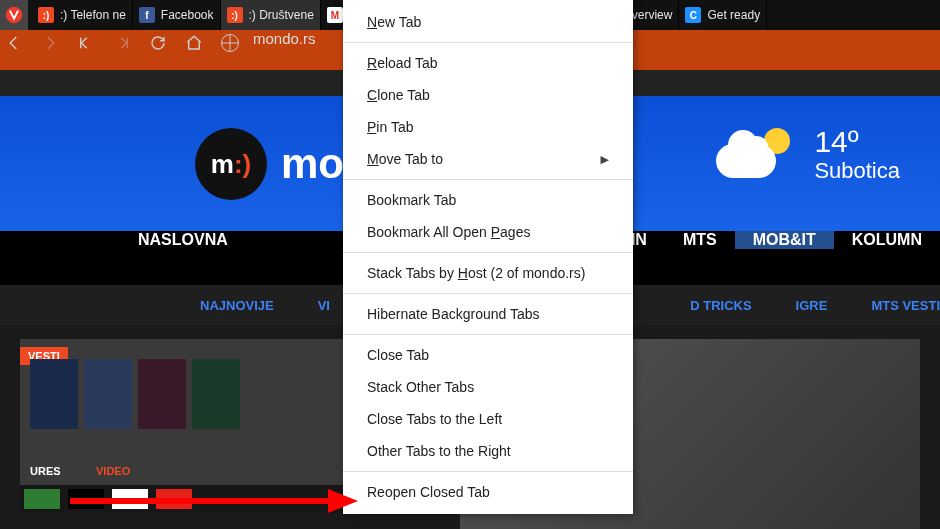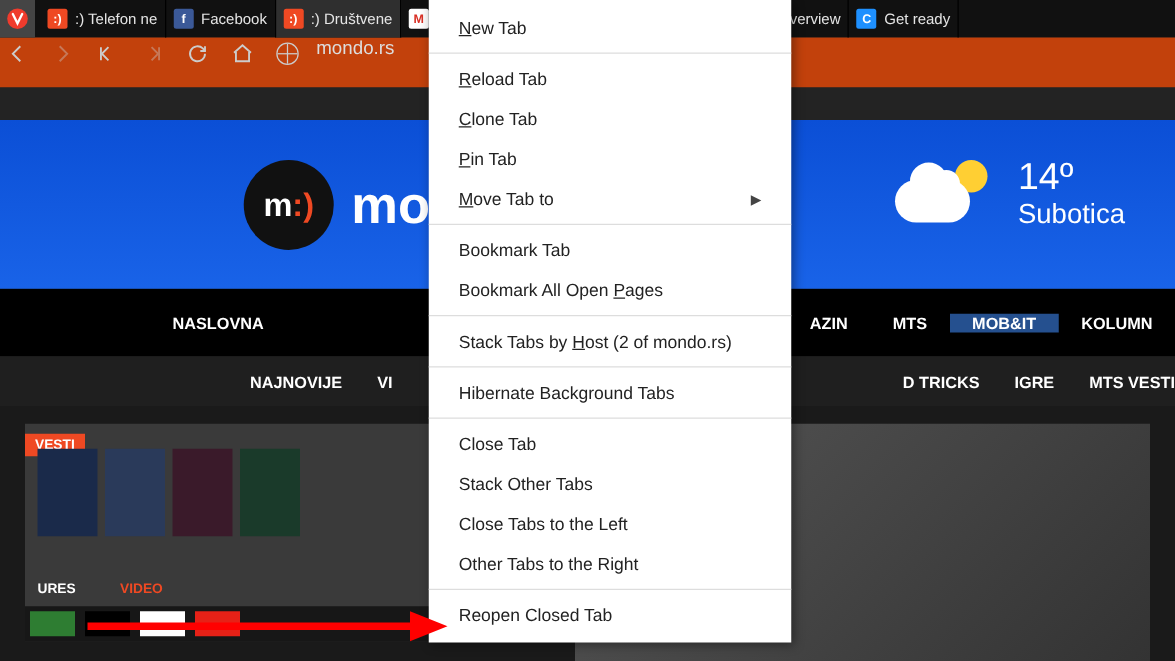--- a/index.html
+++ b/index.html
@@ -33,24 +33,24 @@
 .logo-circle .c{color:#ef4923}
 .logo-text{font-size:42px;font-weight:bold;color:#fff}
 .weather{position:absolute;right:40px;top:28px;display:flex;align-items:center;gap:18px;color:#fff}
 .weather-icon{width:80px;height:60px;position:relative}
 .sun{position:absolute;right:6px;top:4px;width:26px;height:26px;border-radius:50%;background:#ffcf33}
 .cloud{position:absolute;left:0;bottom:6px;width:60px;height:34px;background:#fff;border-radius:20px}
 .cloud::before{content:'';position:absolute;left:12px;top:-14px;width:30px;height:30px;background:#fff;border-radius:50%}
 .cloud::after{content:'';position:absolute;right:8px;top:-8px;width:22px;height:22px;background:#fff;border-radius:50%}
 .temp{font-size:30px;line-height:1.1}
 .city{font-size:22px}
-.main-nav{height:54px;background:#000;display:flex;align-items:center;color:#fff;font-size:13px;font-weight:bold}
+.main-nav{height:54px;background:#000;display:flex;align-items:flex-start;color:#fff;font-size:16px;font-weight:bold}
 .main-nav .mi{padding:0 18px;display:flex;align-items:center}
 .main-nav .mi.active{background:#25508f}
-.sub-nav{height:40px;background:#1f1f1f;display:flex;align-items:center;color:#ffffff;font-size:13px;font-weight:bold;gap:28px;padding-left:200px}
+.sub-nav{height:40px;background:#1f1f1f;display:flex;align-items:center;color:#3b82f6;font-size:13px;font-weight:bold;gap:44px;padding-left:200px}
 .content{display:flex;gap:20px;padding:14px 20px}
 .card{background:#3a3a3a;position:relative}
 .card1{width:420px;height:174px}
 .card2{width:460px;height:190px;background:linear-gradient(135deg,#555 0%,#333 100%)}
 .badge{position:absolute;left:0;top:8px;background:#ef4923;color:#fff;font-size:11px;font-weight:bold;padding:3px 8px}
 .strip{position:absolute;left:0;right:0;bottom:0;height:28px;background:rgba(0,0,0,.6);display:flex;gap:8px;padding:4px}
 .thumb{width:36px;height:20px;background:#777}
 .context-menu{position:absolute;left:343px;top:0;width:290px;background:#fff;box-shadow:2px 2px 8px rgba(0,0,0,.4);padding:6px 0;z-index:50}
 .cm-item{padding:8px 24px;font-size:14px;color:#222;display:flex;align-items:center;justify-content:space-between;cursor:default}
 .cm-item .u{text-decoration:underline}

